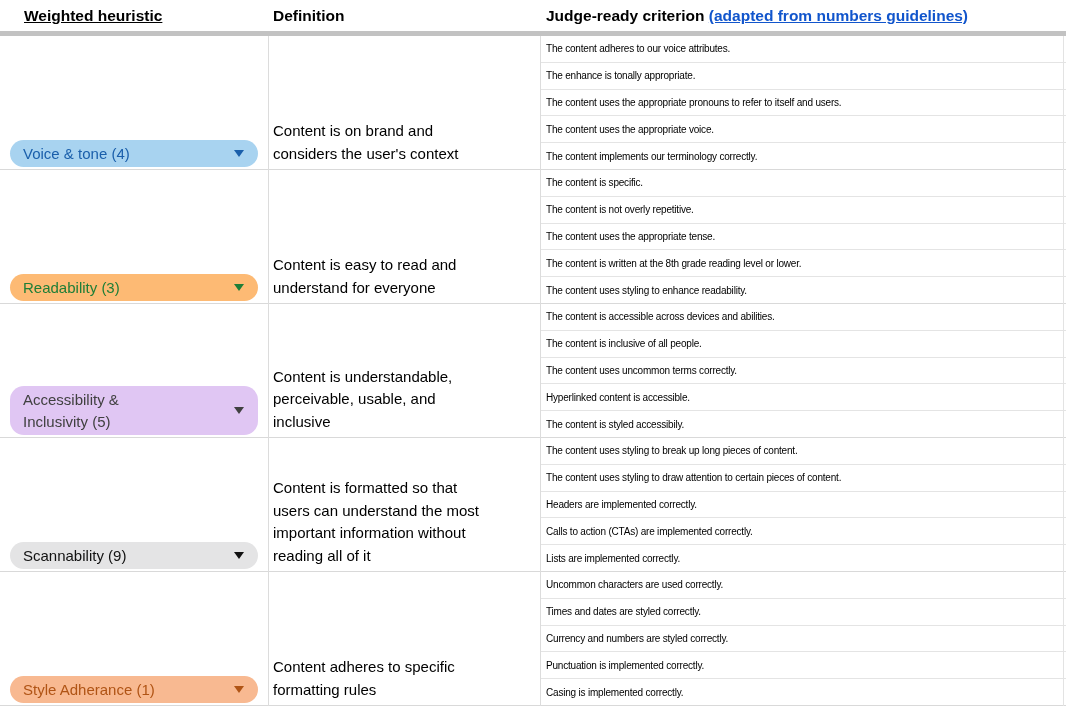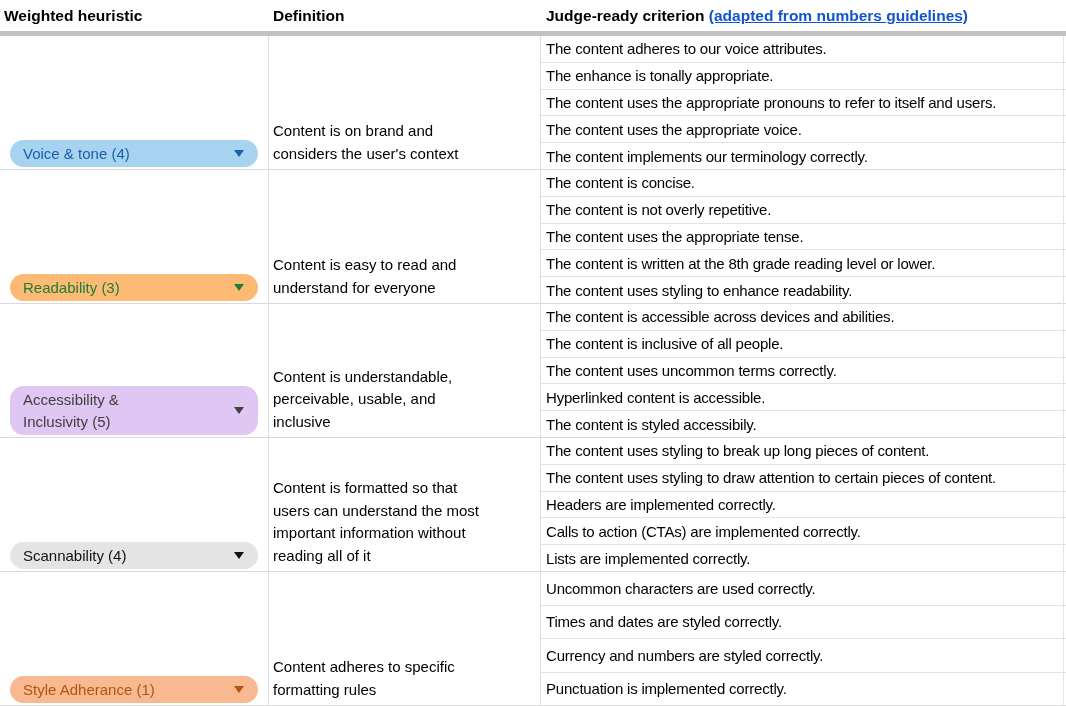--- a/index.html
+++ b/index.html
@@ -2,34 +2,34 @@
 <html><head>
 <meta charset="utf-8">
 <style>
   html,body{margin:0;padding:0;background:#fff;}
   .sheet{
     position:relative;width:1066px;height:706px;background:#fff;overflow:hidden;
     font-family:"Liberation Sans",sans-serif;color:#000;
   }
   
   .hdr{display:flex;height:31px;align-items:center;font-weight:700;font-size:15.5px;}
-  .hdr .c1{width:268px;padding-left:4px;box-sizing:border-box;}
+  .hdr .c1{width:268px;padding-left:24px;box-sizing:border-box;text-decoration:underline;}
   .hdr .c2{width:272px;padding-left:5px;box-sizing:border-box;}
   .hdr .c3{flex:1;padding-left:6px;box-sizing:border-box;white-space:nowrap;}
   .hdr a{color:#1155cc;text-decoration:underline;cursor:pointer;}
   .freeze{height:5px;background:#c2c2c2;}
   
   .group{display:flex;height:134px;border-bottom:1px solid #d9d9d9;box-sizing:border-box;}
   .gc1{width:268px;position:relative;box-sizing:border-box;}
   .gc2{width:272px;display:flex;align-items:flex-end;padding:0 8px 4px 5px;box-sizing:border-box;}
   .def{font-weight:400;font-size:15px;line-height:22.4px;white-space:pre-line;}
   .gc3{flex:1;display:flex;flex-direction:column;min-width:0;}
   .crit{
     flex:1;display:flex;align-items:center;padding-left:6px;
-    font-size:15px;letter-spacing:-0.2px;white-space:nowrap;
+    font-size:10px;letter-spacing:-0.2px;white-space:nowrap;
     border-bottom:1px solid #e4e4e4;box-sizing:border-box;overflow:hidden;
   }
   .crit:last-child{border-bottom:none;}
   
   .pill{
     position:absolute;left:10px;bottom:2px;width:248px;box-sizing:border-box;
     border-radius:14px;padding:3px 14px 3px 13px;
     display:flex;align-items:center;justify-content:space-between;
     font-size:15px;line-height:21.5px;cursor:pointer;
   }
@@ -86,21 +86,21 @@
       <div class="pill" style="background: #fdba74; color: rgb(30, 126, 55);">
         <span class="label">Readability (3)</span>
         <span class="tri"></span>
       </div>
     </div>
     <div class="gc2">
       <div class="def">Content is easy to read and
 understand for everyone</div>
     </div>
     <div class="gc3">
-      <div class="crit">The content is concise.</div>
+      <div class="crit">The content is specific.</div>
       <div class="crit">The content is not overly repetitive.</div>
       <div class="crit">The content uses the appropriate tense.</div>
       <div class="crit">The content is written at the 8th grade reading level or lower.</div>
       <div class="crit">The content uses styling to enhance readability.</div>
     </div>
   </div>
 
   <div class="group">
     <div class="gc1">
       <div class="pill" style="background: rgb(224, 198, 243); color: #404040;">
@@ -119,21 +119,21 @@
       <div class="crit">The content is inclusive of all people.</div>
       <div class="crit">The content uses uncommon terms correctly.</div>
       <div class="crit">Hyperlinked content is accessible.</div>
       <div class="crit">The content is styled accessibily.</div>
     </div>
   </div>
 
   <div class="group">
     <div class="gc1">
       <div class="pill" style="background: rgb(228, 228, 229); color: rgb(17, 17, 17);">
-        <span class="label">Scannability (4)</span>
+        <span class="label">Scannability (9)</span>
         <span class="tri"></span>
       </div>
     </div>
     <div class="gc2">
       <div class="def">Content is formatted so that
 users can understand the most
 important information without
 reading all of it</div>
     </div>
     <div class="gc3">
@@ -154,19 +154,20 @@
     </div>
     <div class="gc2">
       <div class="def">Content adheres to specific
 formatting rules</div>
     </div>
     <div class="gc3">
       <div class="crit">Uncommon characters are used correctly.</div>
       <div class="crit">Times and dates are styled correctly.</div>
       <div class="crit">Currency and numbers are styled correctly.</div>
       <div class="crit">Punctuation is implemented correctly.</div>
+      <div class="crit">Casing is implemented correctly.</div>
     </div>
   </div>
 
   <div class="vline v1"></div>
   <div class="vline v2"></div>
   <div class="vline v3"></div>
 </div>
 
 </body></html>

